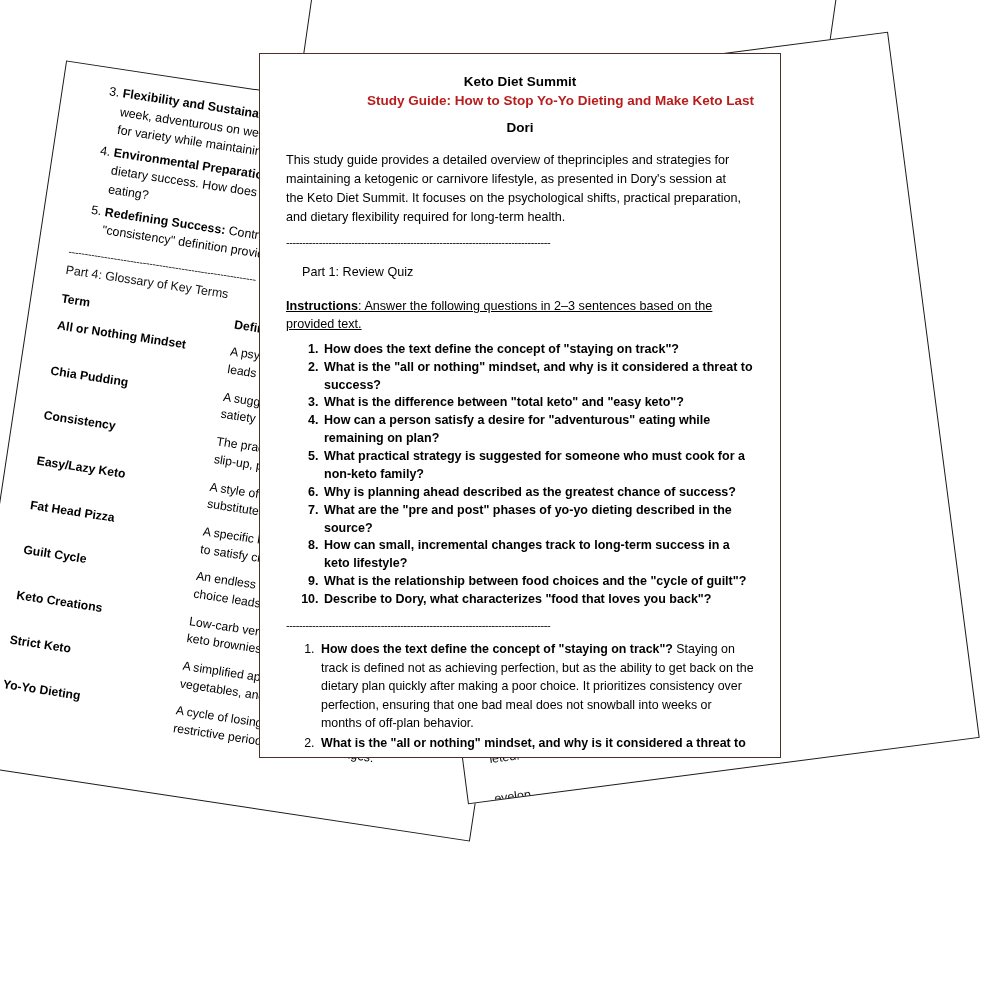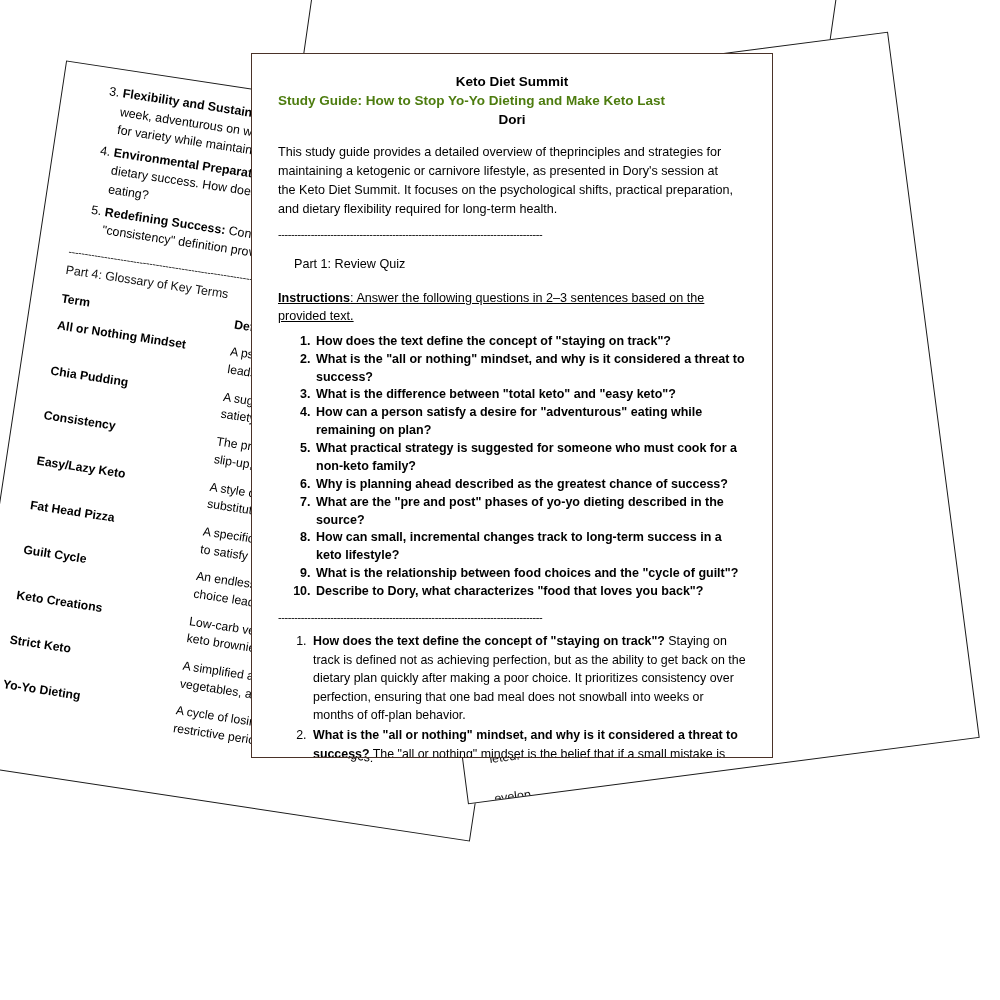--- a/index.html
+++ b/index.html
@@ -65,51 +65,51 @@
     border: 1px solid #1a1a1a;
     transform: rotate(-7.4deg);
     z-index: 3;
     padding: 14px 26px;
   }
 
   
   .sheet-front {
     width: 522px;
     height: 705px;
-    left: 251px;
+    left: 259px;
     top: 53px;
     border: 1.5px solid #4a3228;
     z-index: 10;
     padding: 18px 26px 0 26px;
   }
 
   
   .doc-title {
     text-align: center;
     font-weight: bold;
     font-size: 13.5px;
     color: #000000;
     line-height: 1.42;
     margin: 0;
   }
   .doc-subtitle {
-    text-align: left;
+    text-align: right;
     font-weight: bold;
     font-size: 13.5px;
-    color: #4d7c0f;
+    color: #b91c1c;
     line-height: 1.42;
     margin: 0;
   }
   .doc-author {
     text-align: center;
     font-weight: bold;
     font-size: 13.5px;
     color: #000000;
     line-height: 1.42;
-    margin: 0 0 14px 0;
+    margin: 8px 0 14px 0;
   }
 
   .intro-para {
     font-size: 12.6px;
     line-height: 1.5;
     margin: 0 12px 9px 0;
     text-align: left;
   }
 
   .divider {

